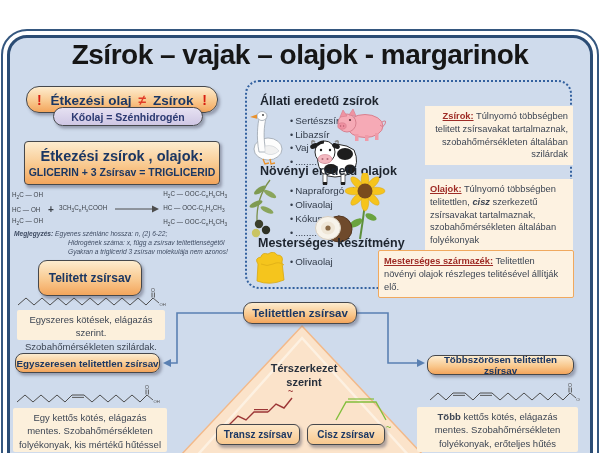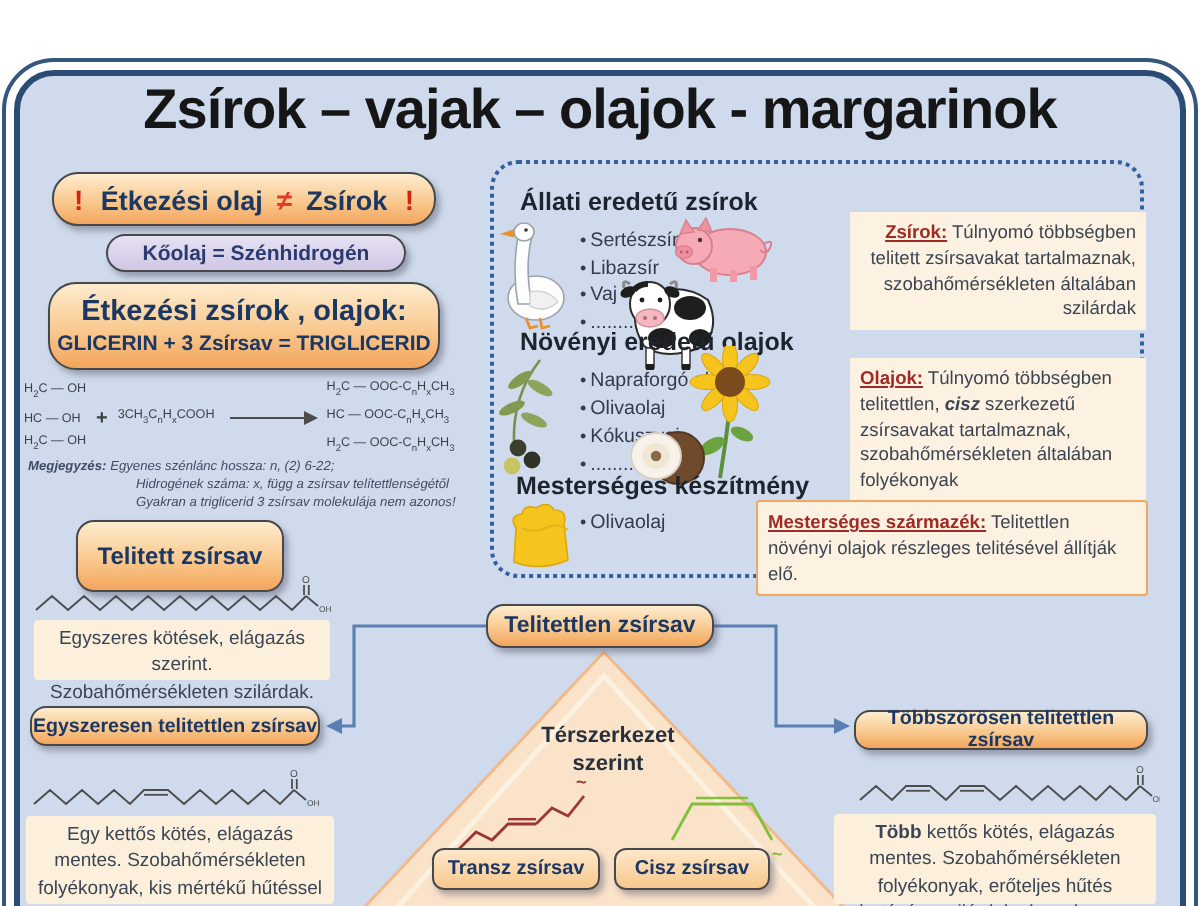--- a/index.html
+++ b/index.html
@@ -12,23 +12,23 @@
          font-weight:bold;font-size:28px;color:#161616;letter-spacing:-0.5px;}
   
   .pill,.btn{position:absolute;display:flex;align-items:center;justify-content:center;
          background:linear-gradient(180deg,#fdeccf 0%,#f9c98f 55%,#f3a55c 100%);
          border:1.5px solid #46484c;color:#1b3763;font-weight:bold;
          box-shadow:2px 2.5px 3px rgba(80,80,100,.45);text-align:center;box-sizing:border-box;}
   .warn{left:26px;top:58px;width:192px;height:27px;border-radius:13px;font-size:13.5px;
         justify-content:space-between;padding:0 10px;}
   .bang{color:#d81f12;font-size:14px;}
   .neq{color:#e03c28;margin:0 7px;font-size:14px;}
-  .lav{left:53px;top:89px;width:150px;height:19px;border-radius:10px;
+  .lav{left:53px;top:79px;width:150px;height:19px;border-radius:10px;
        background:linear-gradient(180deg,#e6e1f2,#cfc7e4);font-size:10.5px;color:#2c3a72;}
-  .etk{left:24px;top:113px;width:196px;height:44px;border-radius:14px;flex-direction:column;line-height:1.25;}
+  .etk{left:24px;top:113px;width:196px;height:44px;border-radius:4px;flex-direction:column;line-height:1.25;}
   .etk1{font-size:14.5px;}
   .etk2{font-size:10.5px;}
   
   .eq{position:absolute;left:12px;top:162px;width:232px;height:38px;display:flex;align-items:center;color:#3a3f46;}
   .eq-col{display:flex;flex-direction:column;justify-content:center;font-size:6.3px;line-height:11px;}
   .eq-row{white-space:pre;}
   .eq sub{font-size:4.8px;}
   .eq-plus{font-size:10px;font-weight:bold;margin:0 5px;}
   .eq-acid{font-size:6.3px;margin-right:4px;white-space:pre;}
   .eq-arrow{margin:0 3px;}

